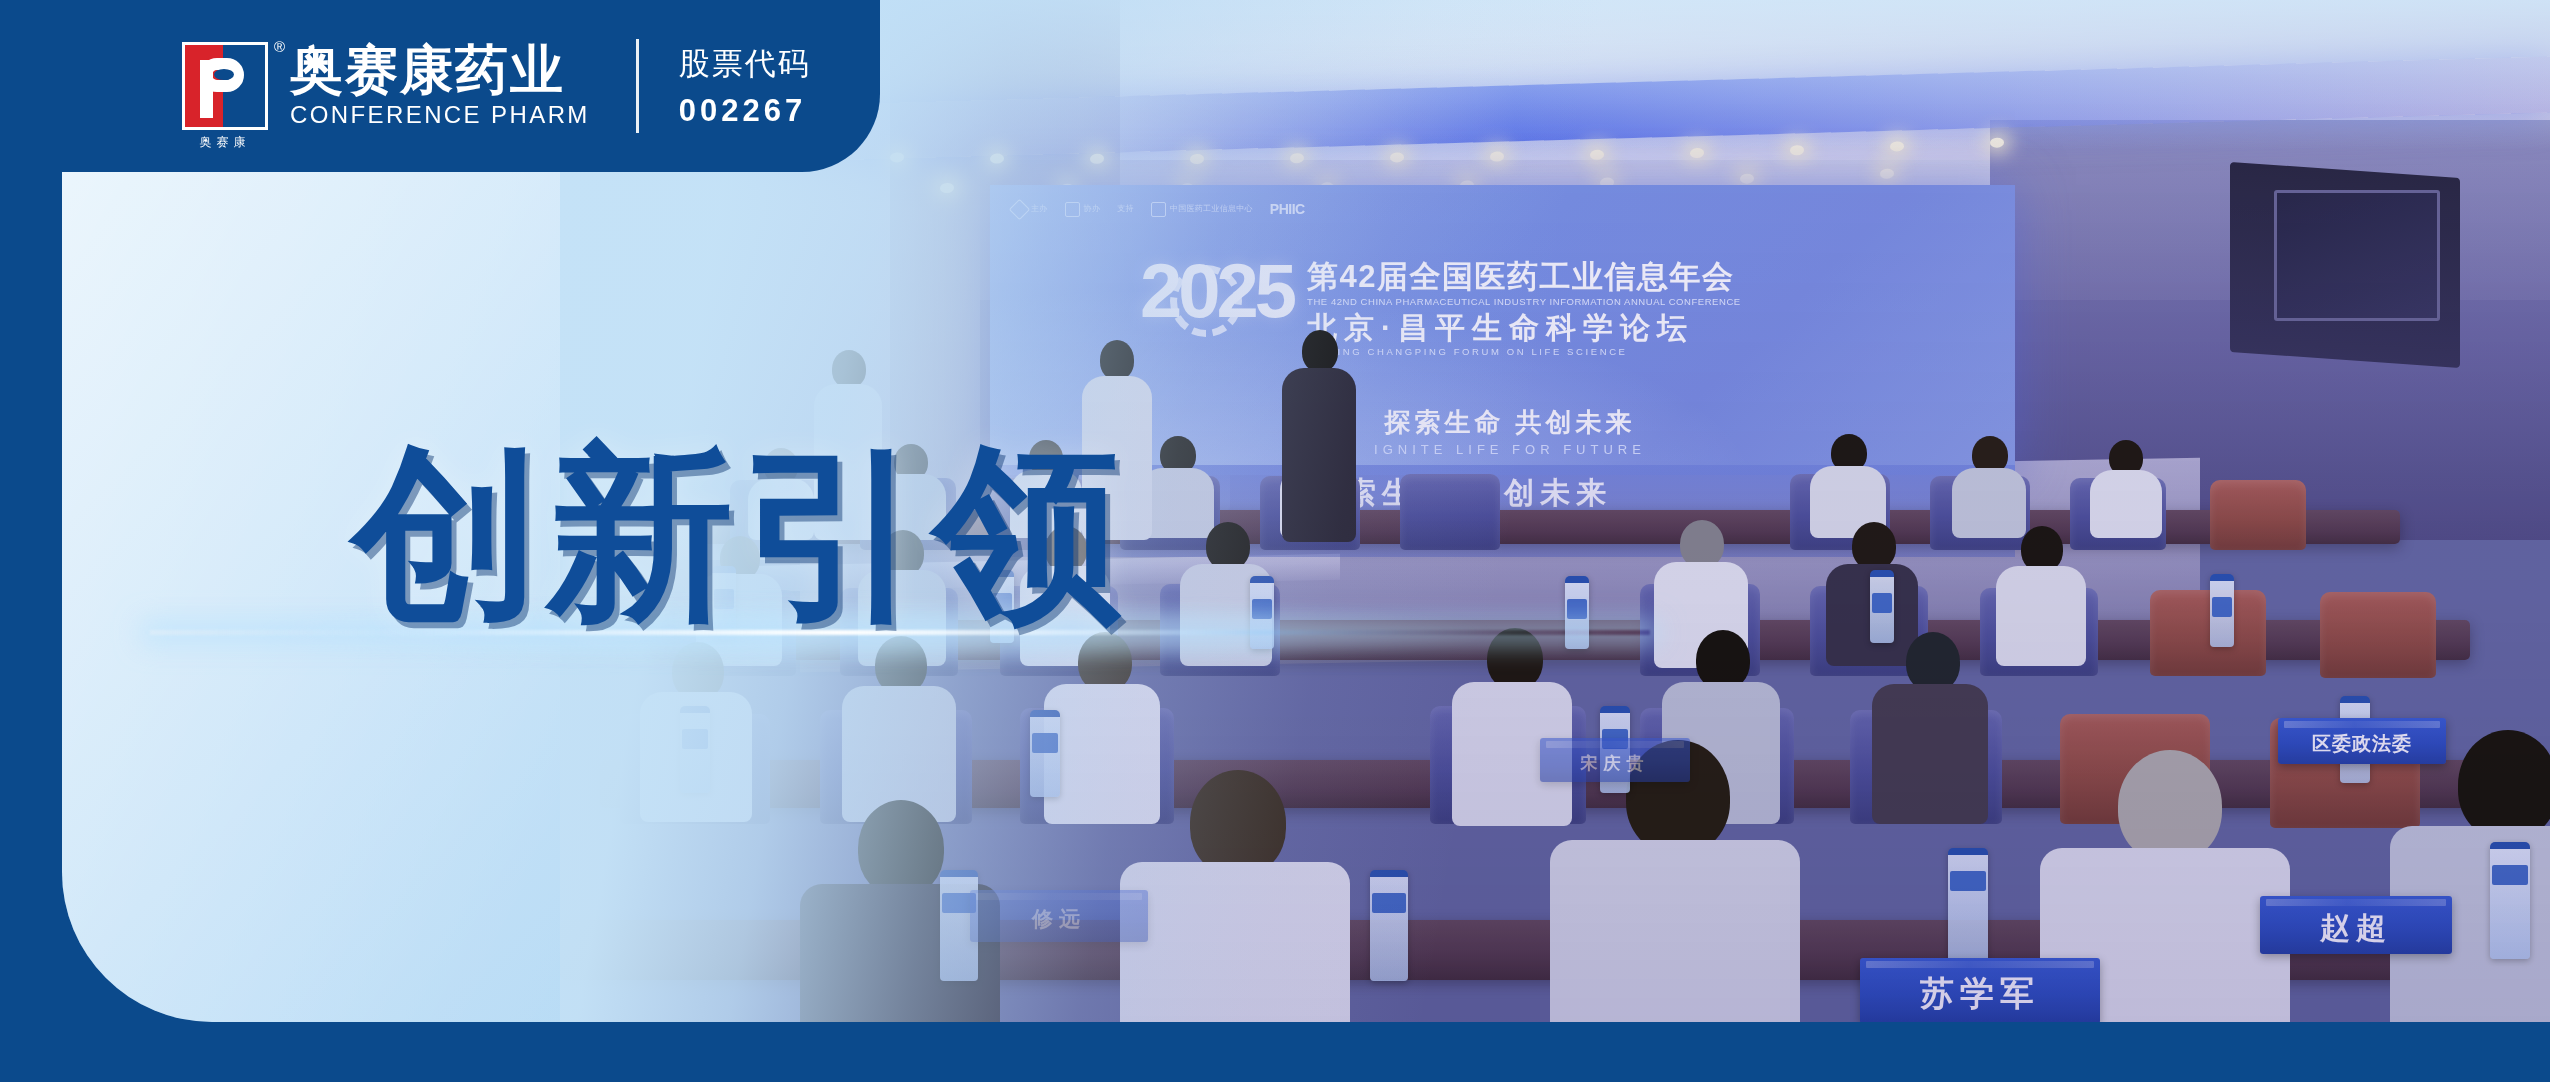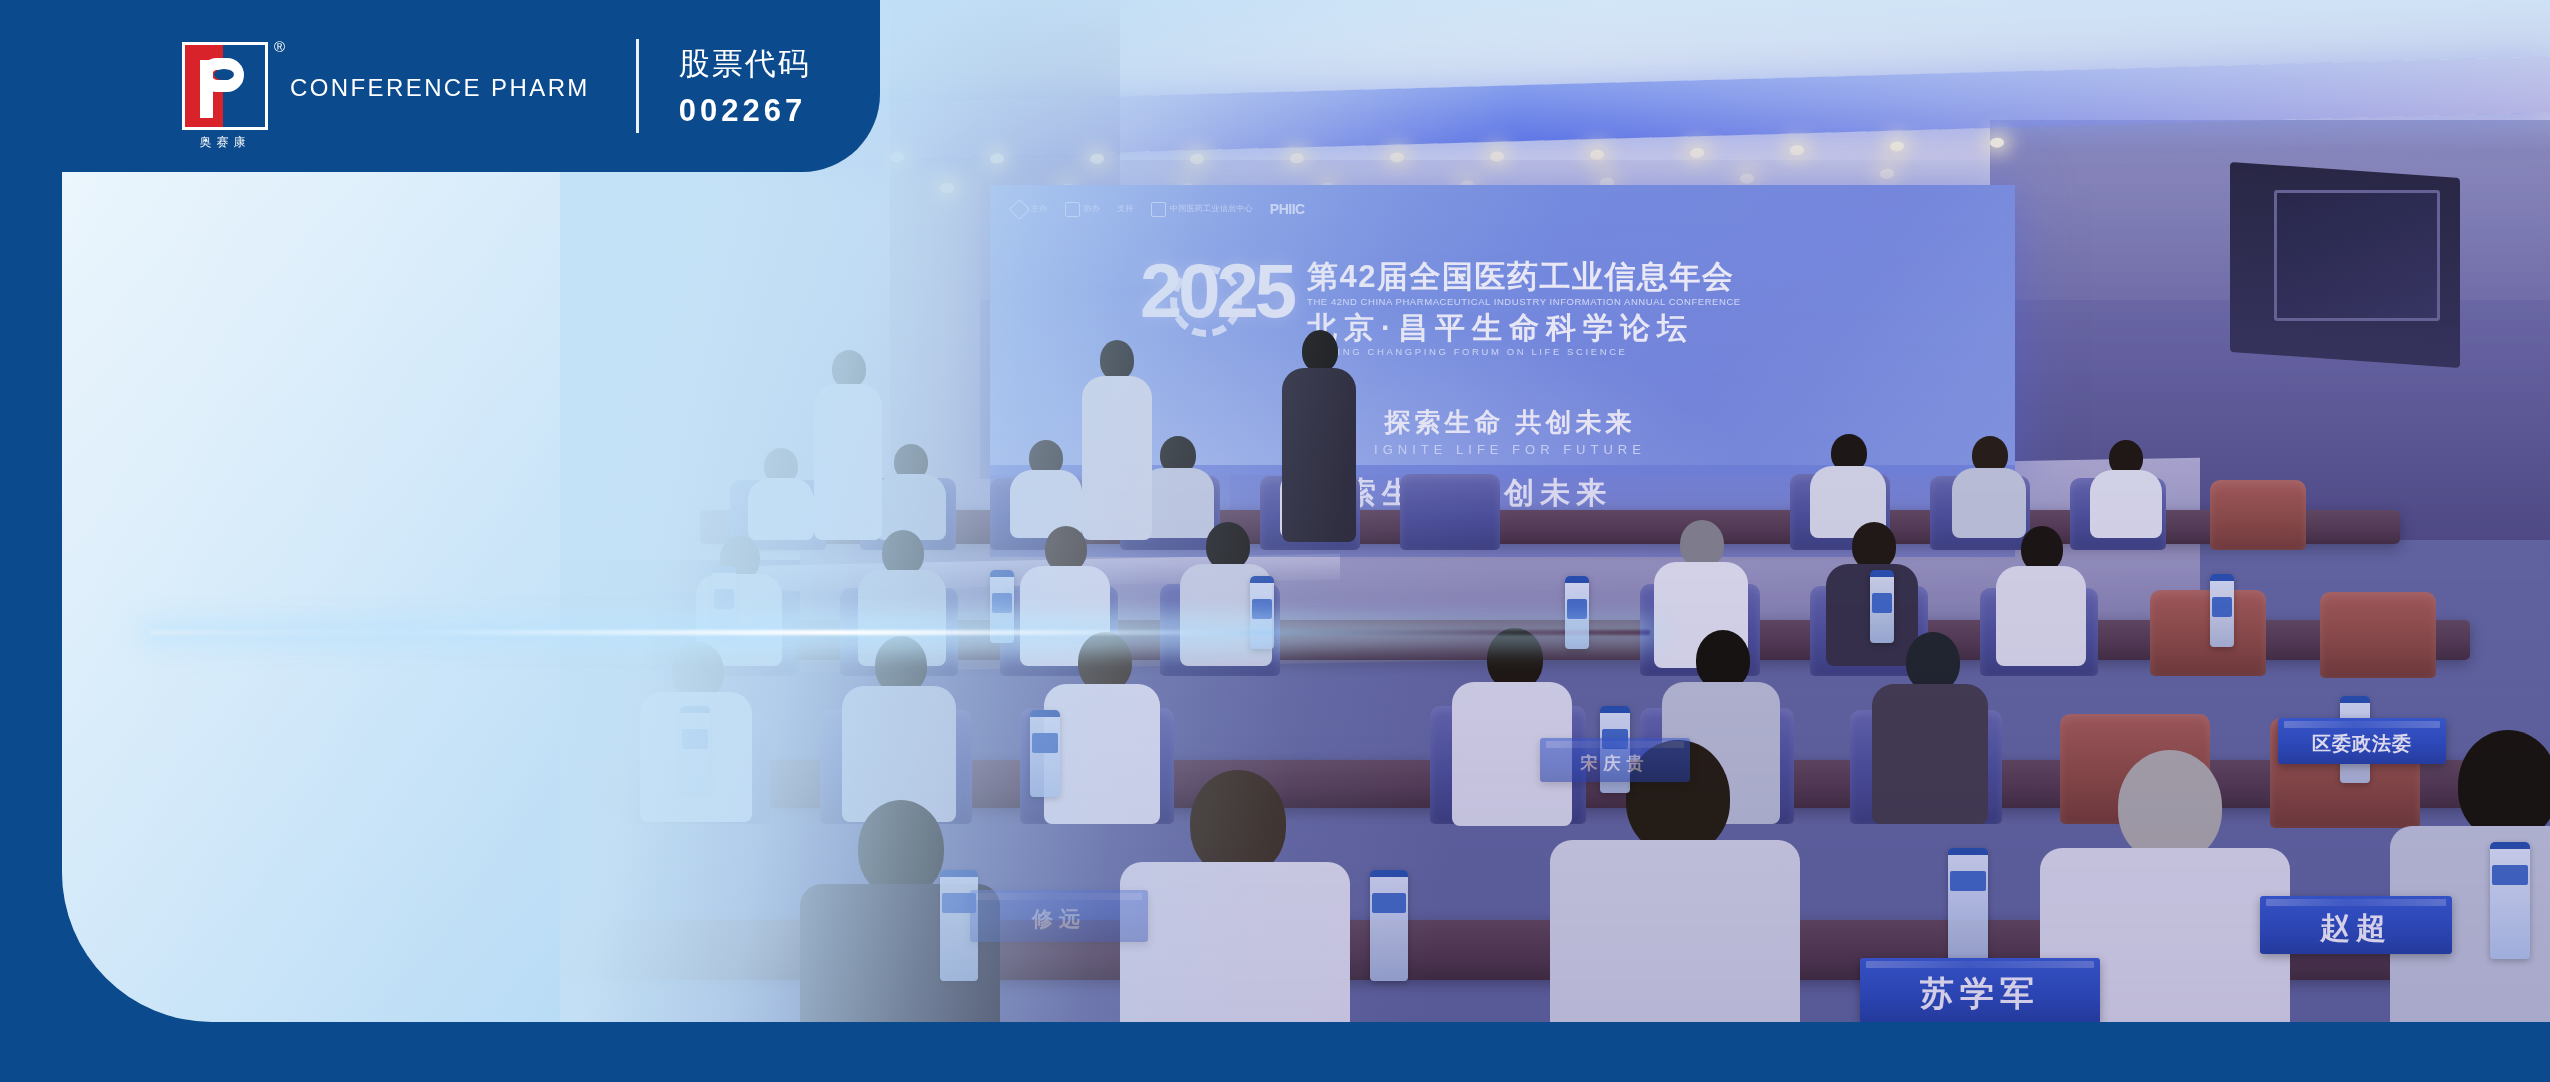--- a/index.html
+++ b/index.html
@@ -597,38 +597,40 @@
 
       <div class="photo-tint"></div>
       <div class="photo-topfade"></div>
     </div>
     <div class="photo-fade"></div>
   </div>
 
   <div class="beam-glow"></div>
   <div class="beam"></div>
 
+  <div class="headline">创新引领</div>
 
   <div class="header">
     <div class="logo-wrap">
 
       <div class="logo-mark">
         <span class="lm-box"></span>
         <span class="lm-red"></span>
         <span class="lm-blue"></span>
         <span class="lm-p">
           <span class="stem"></span>
           <span class="bowl"></span>
           <span class="dot"></span>
         </span>
         <span class="lm-reg">®</span>
         <span class="lm-sub">奥赛康</span>
       </div>
 
       <div class="logo-text">
+        <div class="lt-cn">奥赛康药业</div>
         <div class="lt-en">CONFERENCE PHARM</div>
       </div>
 
       <div class="divider"></div>
 
       <div class="stock">
         <div class="st-label">股票代码</div>
         <div class="st-code">002267</div>
       </div>
     </div>

